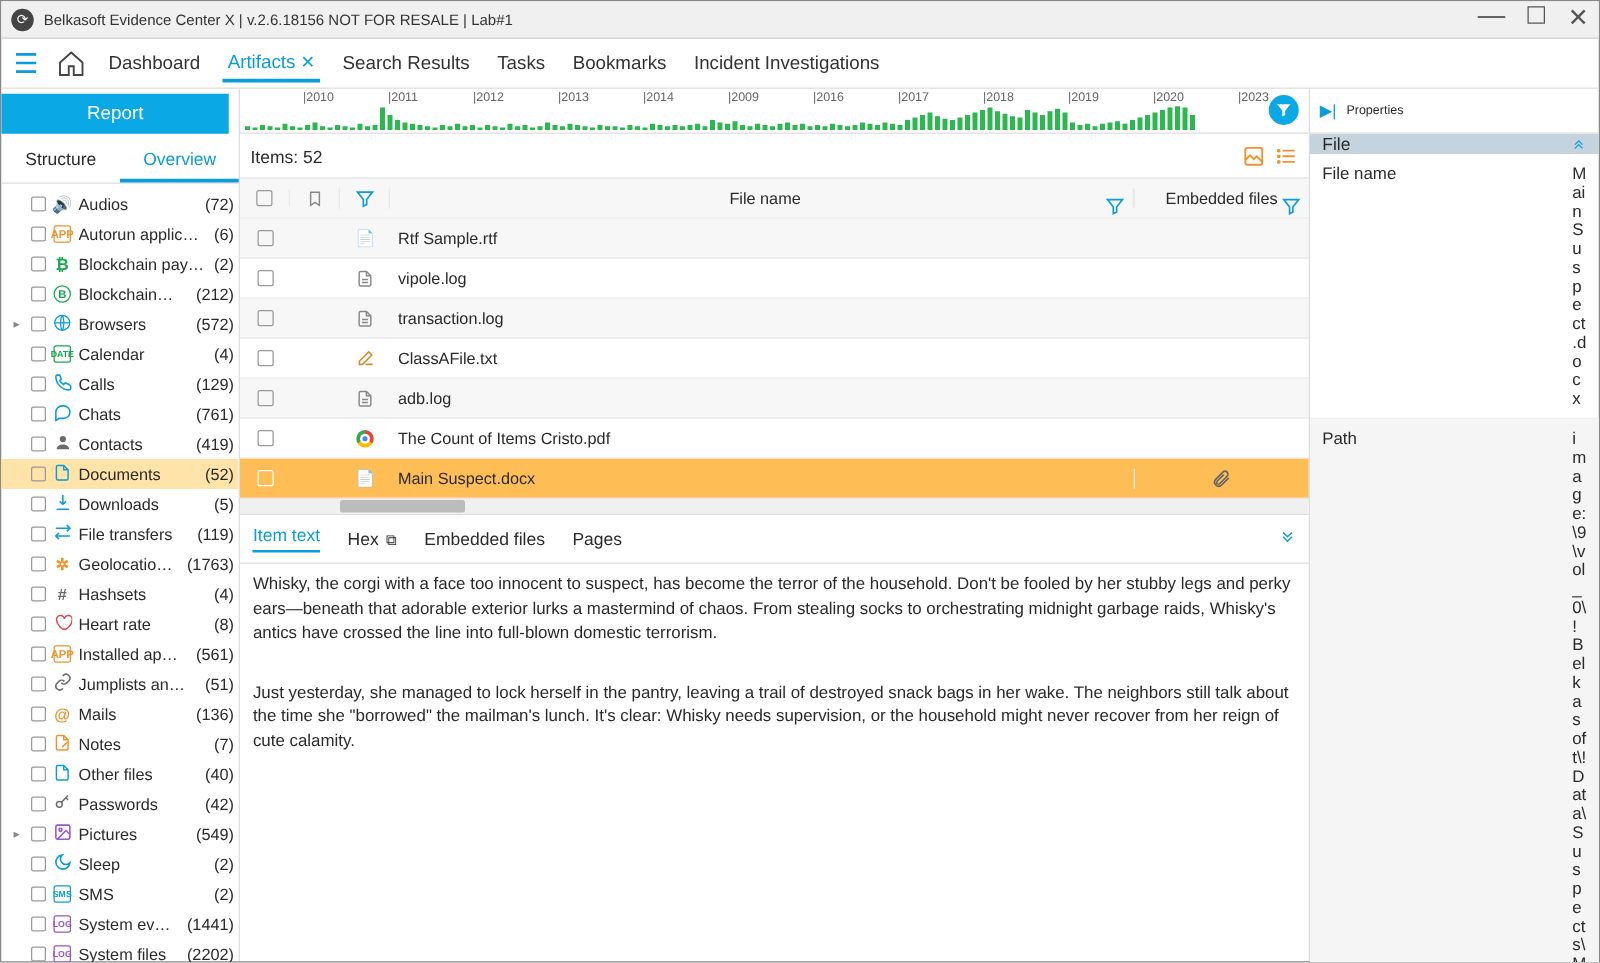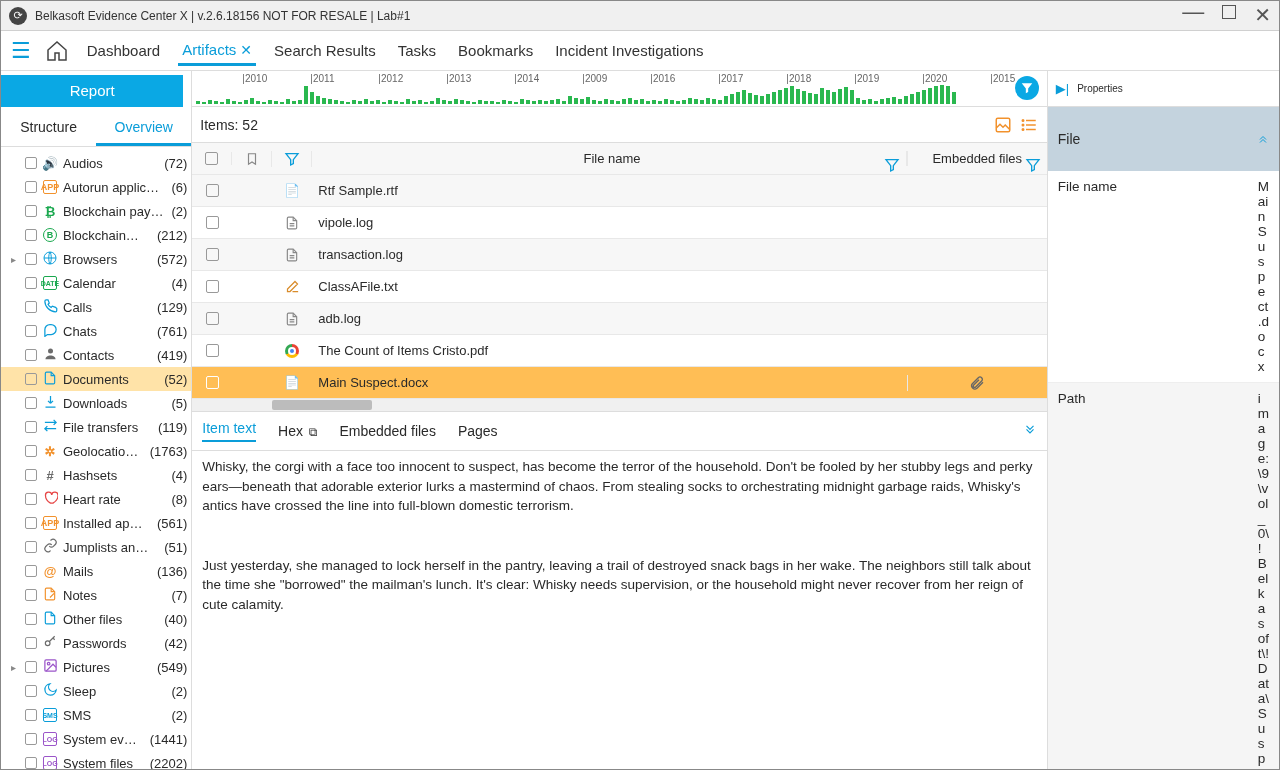--- a/index.html
+++ b/index.html
@@ -95,21 +95,21 @@
 .prevtabs .chev { margin-left:auto; color:#0a9dd9; font-size:14px; cursor:pointer;}
 .extlink { font-size:12px; margin-left:2px;}
 
 .preview { flex:1; overflow:auto; padding:6px 10px; font-size:13.5px; line-height:1.45; border:0;}
 
 
 .righthdr { height:36px; display:flex; align-items:center; padding:0 8px; border-bottom:1px solid #ddd;}
 .righthdr .collapse { color:#0a9dd9; margin-right:8px; cursor:pointer; font-size:13px;}
 .righthdr .lbl { font-size:10px;}
 .propbody { flex:1; overflow:auto;}
-.sectionhdr { background:#c4d3de; padding:24px 10px; font-size:14px; display:flex; align-items:center;}
+.sectionhdr { background:#c4d3de; padding:0 10px; font-size:14px; display:flex; align-items:center;}
 .sectionhdr .chev { margin-left:auto; color:#0a9dd9; font-size:12px; cursor:pointer;}
 .kv { display:flex; border-bottom:1px solid #eee; font-size:13.5px;}
 .kv .k { width:200px; padding:8px 10px; }
 .kv .v { flex:1; padding:8px 10px; word-break:break-word;}
 .kv:nth-child(even){ background:#f5f5f5; }
 
 svg.funnelsvg { width:16px; height:16px; }
 </style>
 </head>
 <body>
@@ -557,21 +557,21 @@
           <span class="year" style="left: 118px;">|2011</span>
           <span class="year" style="left: 186px;">|2012</span>
           <span class="year" style="left: 254px;">|2013</span>
           <span class="year" style="left: 322px;">|2014</span>
           <span class="year" style="left: 390px;">|2009</span>
           <span class="year" style="left: 458px;">|2016</span>
           <span class="year" style="left: 526px;">|2017</span>
           <span class="year" style="left: 594px;">|2018</span>
           <span class="year" style="left: 662px;">|2019</span>
           <span class="year" style="left: 730px;">|2020</span>
-          <span class="year" style="left: 798px;">|2015</span>
+          <span class="year" style="left: 798px;">|2023</span>
         </div>
       <div class="funnel">
         <svg viewBox="0 0 24 24">
             <path d="M3 4h18l-7 9v6l-4 2v-8z"></path>
           </svg>
       </div>
     </div>
     <div class="centerhdr">
       <span class="cnt">Items: 52</span>
       <span class="spacer"></span>
@@ -728,21 +728,21 @@
       <span class="pt">Pages</span>
       <span class="chev">
         <svg width="14" height="14" viewBox="0 0 24 24" fill="none" stroke="#0a9dd9" stroke-width="2">
             <path d="M6 11l6 6 6-6"></path>
             <path d="M6 5l6 6 6-6"></path>
           </svg>
       </span>
     </div>
     <div class="preview">
       <p>Whisky, the corgi with a face too innocent to suspect, has become the terror of the household. Don't be fooled by her stubby legs and perky ears—beneath that adorable exterior lurks a mastermind of chaos. From stealing socks to orchestrating midnight garbage raids, Whisky's antics have crossed the line into full-blown domestic terrorism.</p>
-      <p style="margin-top:40px;">Just yesterday, she managed to lock herself in the pantry, leaving a trail of destroyed snack bags in her wake. The neighbors still talk about the time she "borrowed" the mailman's lunch. It's clear: Whisky needs supervision, or the household might never recover from her reign of cute calamity.</p>
+      <p style="margin-top:28px;">Just yesterday, she managed to lock herself in the pantry, leaving a trail of destroyed snack bags in her wake. The neighbors still talk about the time she "borrowed" the mailman's lunch. It's clear: Whisky needs supervision, or the household might never recover from her reign of cute calamity.</p>
     </div>
   </div>
 
   <div class="rightcol">
     <div class="righthdr">
       <span class="collapse">▶|</span>
       <span class="lbl">Properties</span>
     </div>
     <div class="propbody">
       <div class="sectionhdr">

